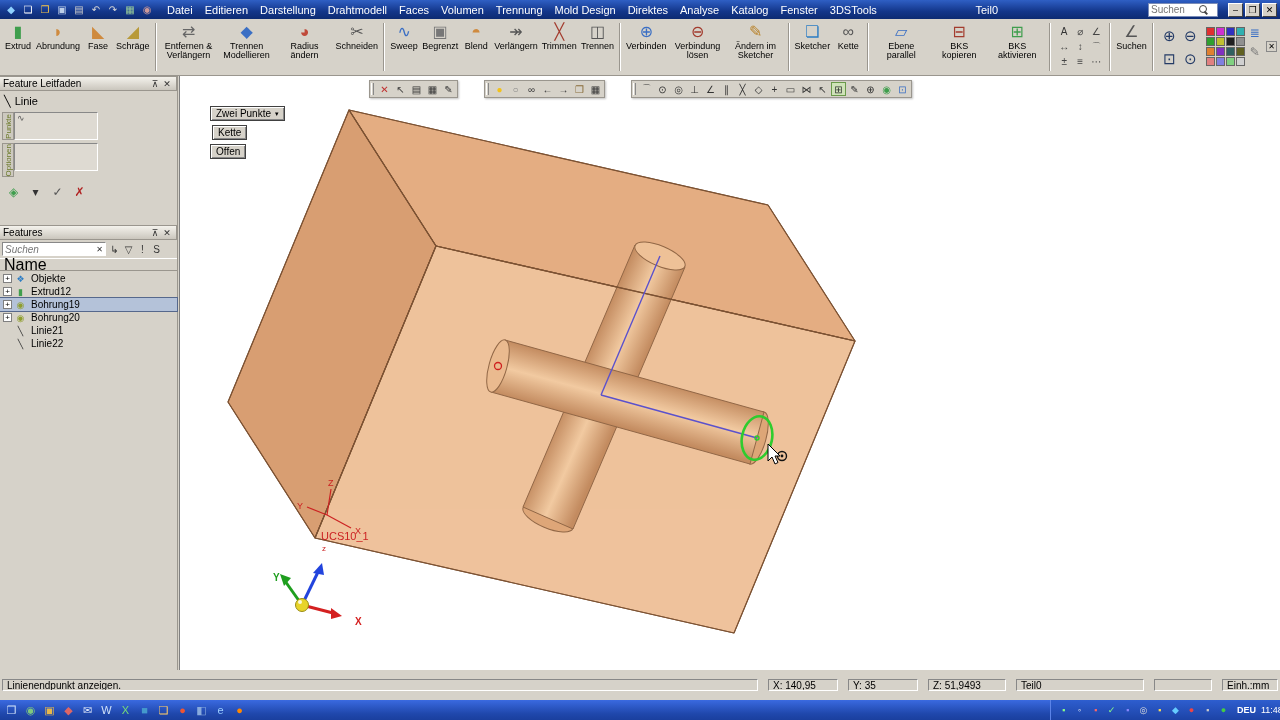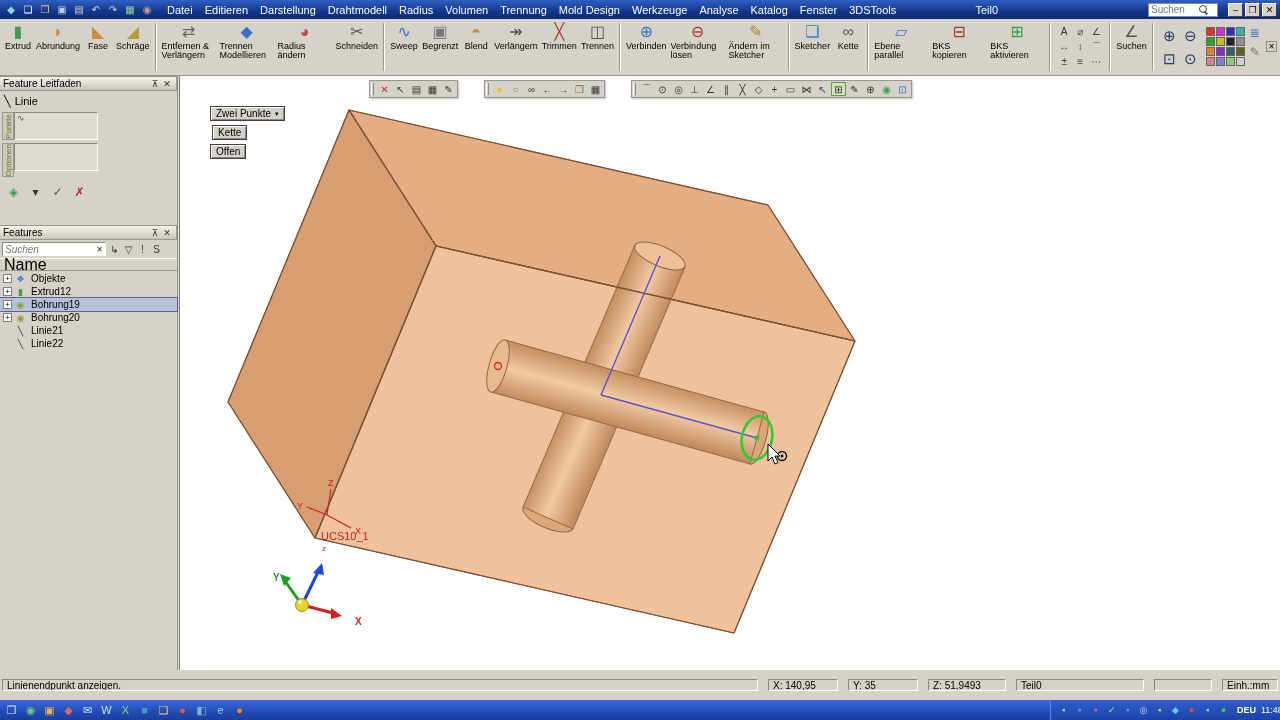--- a/index.html
+++ b/index.html
@@ -17,21 +17,21 @@
 .mag::before{content:"";position:absolute;width:6px;height:6px;border:1.4px solid #444;border-radius:50%;left:0;top:0}
 .mag::after{content:"";position:absolute;width:4px;height:1.6px;background:#444;transform:rotate(45deg);left:5px;top:7px}
 .winbtns{display:flex;gap:2px}
 .winbtn{width:15px;height:14px;background:#d6d2c9;border:1px solid;border-color:#fff #404040 #404040 #fff;font-size:9px;line-height:12px;text-align:center;color:#000}
 
 #toolbar{position:absolute;top:19px;left:0;right:0;height:57px;background:#d6d2c9;border-bottom:1px solid #9a968e;display:flex;align-items:flex-start;padding:2px 2px 0 2px}
 .tgroup{display:flex;align-items:flex-start}
 .tsep{width:2px;height:48px;border-left:1px solid #9a968e;border-right:1px solid #fff;margin:2px 3px}
 .tbtn{display:flex;flex-direction:column;align-items:center;min-width:32px;max-width:58px;padding:1px 2px}
 .tico{font-size:16px;line-height:20px;height:20px}
-.tlbl{font-size:9px;line-height:9px;color:#000}
+.tlbl{font-size:9px;line-height:9px;text-align:center;color:#000}
 .minigrid{display:grid;grid-template-columns:repeat(3,16px);grid-auto-rows:15px;margin:3px 2px;color:#444}
 .minigrid span{font-size:10px;display:flex;align-items:center;justify-content:center}
 .zoomgrid{display:grid;grid-template-columns:repeat(2,21px);grid-auto-rows:23px;margin:3px 2px}
 .zoomgrid span{font-size:15px;display:flex;align-items:center;justify-content:center;color:#233a66}
 .palette{display:grid;grid-template-columns:repeat(4,9px);grid-auto-rows:9px;gap:1px;margin:6px 3px}
 .palette span{width:9px;height:9px;border:1px solid #666}
 .sideicons{display:flex;flex-direction:column;gap:5px;margin:5px 2px;font-size:12px}
 .tclose{position:absolute;right:3px;top:22px;font-size:8px;width:11px;height:11px;border:1px solid #888;background:#d6d2c9;text-align:center;line-height:9px}
 
 #leftpanel{position:absolute;top:76px;left:0;width:178px;bottom:34px;background:#d6d2c9;border-right:1px solid #9a968e}
@@ -100,25 +100,25 @@
       <span style="color: rgb(216, 216, 216);">↶</span>
       <span style="color: rgb(216, 216, 216);">↷</span>
       <span style="color: rgb(153, 204, 153);">▦</span>
       <span style="color: rgb(204, 153, 153);">◉</span>
     </div>
   <nav class="menus">
       <span class="menu-item">Datei</span>
       <span class="menu-item">Editieren</span>
       <span class="menu-item">Darstellung</span>
       <span class="menu-item">Drahtmodell</span>
-      <span class="menu-item">Radius</span>
+      <span class="menu-item">Faces</span>
       <span class="menu-item">Volumen</span>
       <span class="menu-item">Trennung</span>
       <span class="menu-item">Mold Design</span>
-      <span class="menu-item">Werkzeuge</span>
+      <span class="menu-item">Direktes</span>
       <span class="menu-item">Analyse</span>
       <span class="menu-item">Katalog</span>
       <span class="menu-item">Fenster</span>
       <span class="menu-item">3DSTools</span>
     </nav>
   <span class="title-doc">Teil0</span>
   <div class="searchwrap">
     <input placeholder="Suchen" style="">
     <span class="mag"></span>
   </div>

